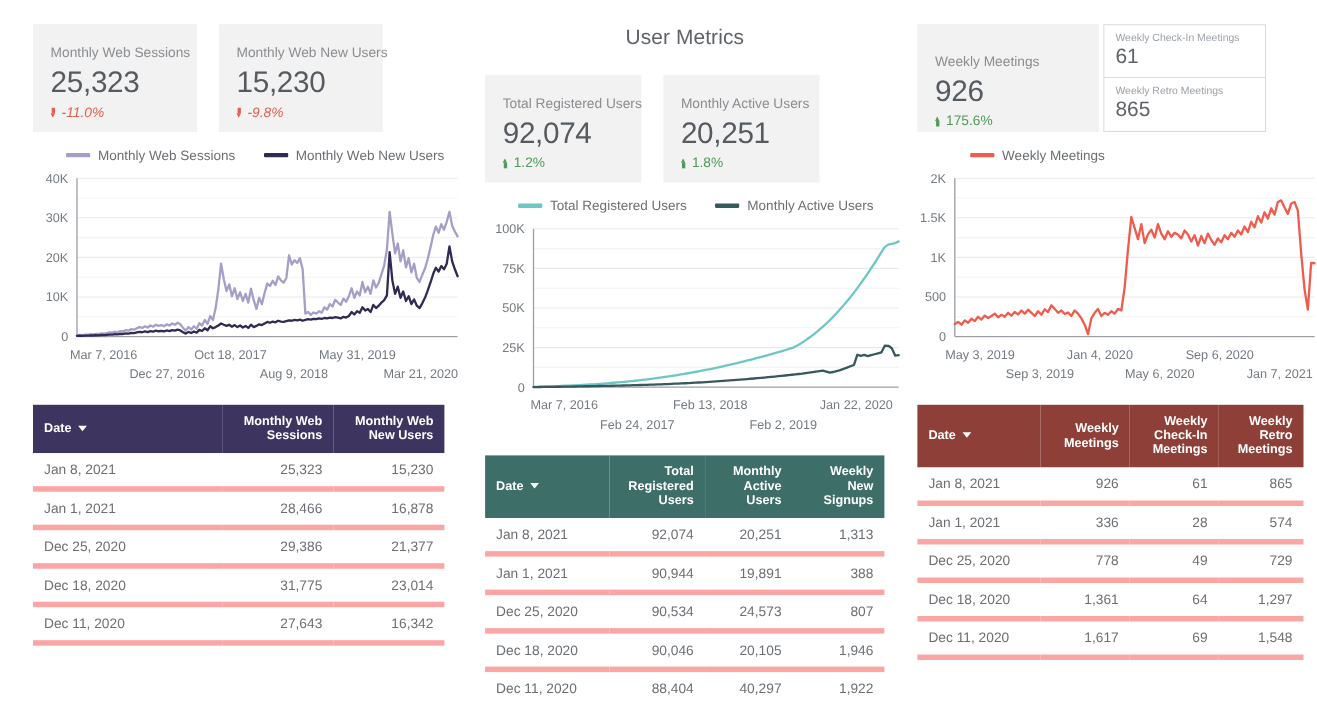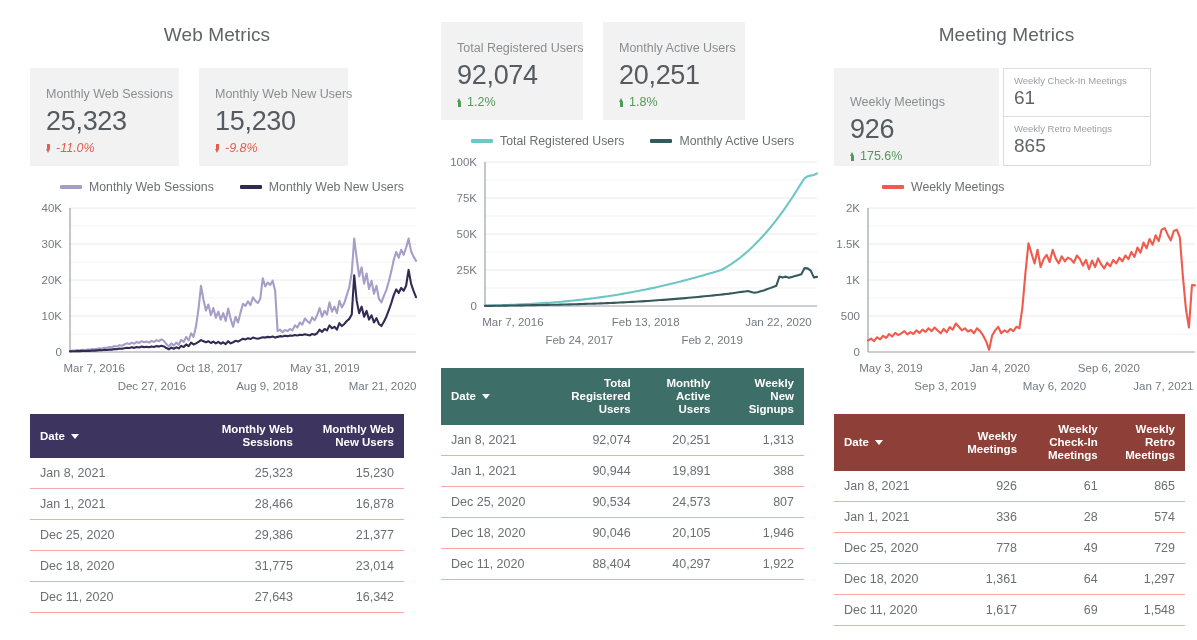--- a/index.html
+++ b/index.html
@@ -87,35 +87,34 @@
     padding:9px 10px;vertical-align:middle;
   }
   .th-date{text-align:left;font-weight:bold;}
   .th-num{text-align:right;}
   .caret{
     display:inline-block;margin-left:6px;border-left:4px solid transparent;
     border-right:4px solid transparent;border-top:5px solid #ffffff;vertical-align:middle;
   }
   tbody td{
     font-size:12.5px;color:#6b6f73;padding:8px 10px;
-    border-bottom:1px solid #fca5a5;background:#fff;
+    border-bottom:5px solid #fca5a5;background:#fff;
   }
   .td-date{text-align:left;}
   .td-num{text-align:right;}
   .hdr-web{background:#3d3560;}
   .hdr-user{background:#3e6e68;}
   .hdr-meeting{background:#8e4038;}
 </style>
 </head>
 <body>
 
 <div class="dashboard">
 
   <div class="panel panel-web">
-    <div class="panel-title">Web Metrics</div>
 
     <div class="kpi-row">
       <div class="kpi-tile kpi-web">
         <div class="kpi-label">Monthly Web Sessions</div>
         <div class="kpi-value">25,323</div>
         <div class="kpi-delta delta-down">
           <span class="arrow"></span>
           <span>-11.0%</span>
         </div>
       </div>
@@ -207,20 +206,21 @@
               <td class="td-date">Dec 11, 2020</td>
               <td class="td-num">27,643</td>
               <td class="td-num">16,342</td>
             </tr>
           </tbody>
       </table>
     </div>
   </div>
 
   <div class="panel panel-user">
+    <div class="panel-title">User Metrics</div>
 
     <div class="kpi-row">
       <div class="kpi-tile kpi-user">
         <div class="kpi-label">Total Registered Users</div>
         <div class="kpi-value">92,074</div>
         <div class="kpi-delta delta-up">
           <span class="arrow"></span>
           <span>1.2%</span>
         </div>
       </div>
@@ -318,21 +318,20 @@
               <td class="td-num">88,404</td>
               <td class="td-num">40,297</td>
               <td class="td-num">1,922</td>
             </tr>
           </tbody>
       </table>
     </div>
   </div>
 
   <div class="panel panel-meeting">
-    <div class="panel-title">Meeting Metrics</div>
 
     <div class="kpi-row">
       <div class="kpi-tile kpi-meeting">
         <div class="kpi-label">Weekly Meetings</div>
         <div class="kpi-value">926</div>
         <div class="kpi-delta delta-up">
           <span class="arrow"></span>
           <span>175.6%</span>
         </div>
       </div>

